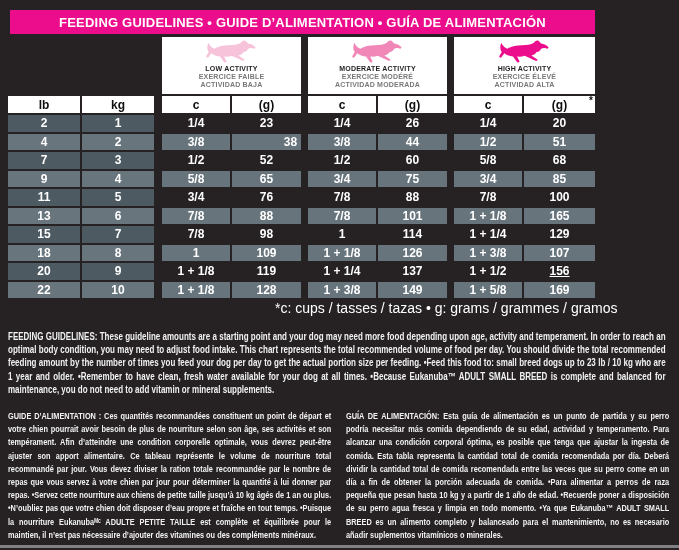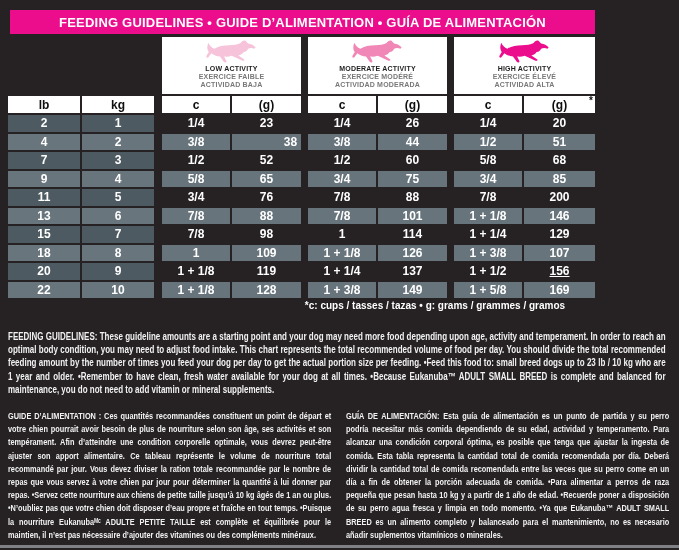--- a/index.html
+++ b/index.html
@@ -47,22 +47,22 @@
   .c7{grid-column:7}.c8{grid-column:8}.c10{grid-column:10}.c11{grid-column:11}
   .cell{
     display:flex;align-items:center;justify-content:center;
     font-weight:bold;font-size:12px;color:#ffffff;white-space:nowrap;
   }
   .w-odd{background:#4d5a61}
   .w-even{background:#68757d}
   .a-odd{background:transparent}
   .a-even{background:#67747c}
   .footnote{
-    position:absolute;top:300px;left:275px;width:320px;text-align:center;
-    color:#ffffff;font-weight:bold;font-size:10px;white-space:nowrap;
+    position:absolute;top:300px;left:275px;width:320px;text-align:right;
+    color:#ffffff;font-weight:normal;font-size:14px;white-space:nowrap;
   }
   .para{
     position:absolute;color:#f2f2f2;font-weight:bold;text-align:justify;
     transform:scaleX(0.8);transform-origin:0 0;
   }
   #para-en{left:8px;top:330px;width:822px;font-size:10px;line-height:13.2px}
   #para-fr{left:8px;top:410px;width:404px;font-size:9.2px;line-height:13.2px}
   #para-es{left:346px;top:410px;width:404px;font-size:9.2px;line-height:13.2px}
   .bottomstrip{position:absolute;left:0;top:545px;width:679px;height:3px;background:#808085}
 </style>
@@ -146,29 +146,29 @@
     <div class="cell a-even" style="grid-area: 6 / 8;">75</div>
     <div class="cell a-even" style="grid-area: 6 / 10;">3/4</div>
     <div class="cell a-even" style="grid-area: 6 / 11;">85</div>
     <div class="cell w-odd" style="grid-area: 7 / 1;">11</div>
     <div class="cell w-odd" style="grid-area: 7 / 2;">5</div>
     <div class="cell a-odd" style="grid-area: 7 / 4;">3/4</div>
     <div class="cell a-odd" style="grid-area: 7 / 5;">76</div>
     <div class="cell a-odd" style="grid-area: 7 / 7;">7/8</div>
     <div class="cell a-odd" style="grid-area: 7 / 8;">88</div>
     <div class="cell a-odd" style="grid-area: 7 / 10;">7/8</div>
-    <div class="cell a-odd" style="grid-area: 7 / 11;">200</div>
+    <div class="cell a-odd" style="grid-area: 7 / 11;">100</div>
     <div class="cell w-even" style="grid-area: 8 / 1;">13</div>
     <div class="cell w-even" style="grid-area: 8 / 2;">6</div>
     <div class="cell a-even" style="grid-area: 8 / 4;">7/8</div>
     <div class="cell a-even" style="grid-area: 8 / 5;">88</div>
     <div class="cell a-even" style="grid-area: 8 / 7;">7/8</div>
     <div class="cell a-even" style="grid-area: 8 / 8;">101</div>
     <div class="cell a-even" style="grid-area: 8 / 10;">1 + 1/8</div>
-    <div class="cell a-even" style="grid-area: 8 / 11;">146</div>
+    <div class="cell a-even" style="grid-area: 8 / 11;">165</div>
     <div class="cell w-odd" style="grid-area: 9 / 1;">15</div>
     <div class="cell w-odd" style="grid-area: 9 / 2;">7</div>
     <div class="cell a-odd" style="grid-area: 9 / 4;">7/8</div>
     <div class="cell a-odd" style="grid-area: 9 / 5;">98</div>
     <div class="cell a-odd" style="grid-area: 9 / 7;">1</div>
     <div class="cell a-odd" style="grid-area: 9 / 8;">114</div>
     <div class="cell a-odd" style="grid-area: 9 / 10;">1 + 1/4</div>
     <div class="cell a-odd" style="grid-area: 9 / 11;">129</div>
     <div class="cell w-even" style="grid-area: 10 / 1;">18</div>
     <div class="cell w-even" style="grid-area: 10 / 2;">8</div>

